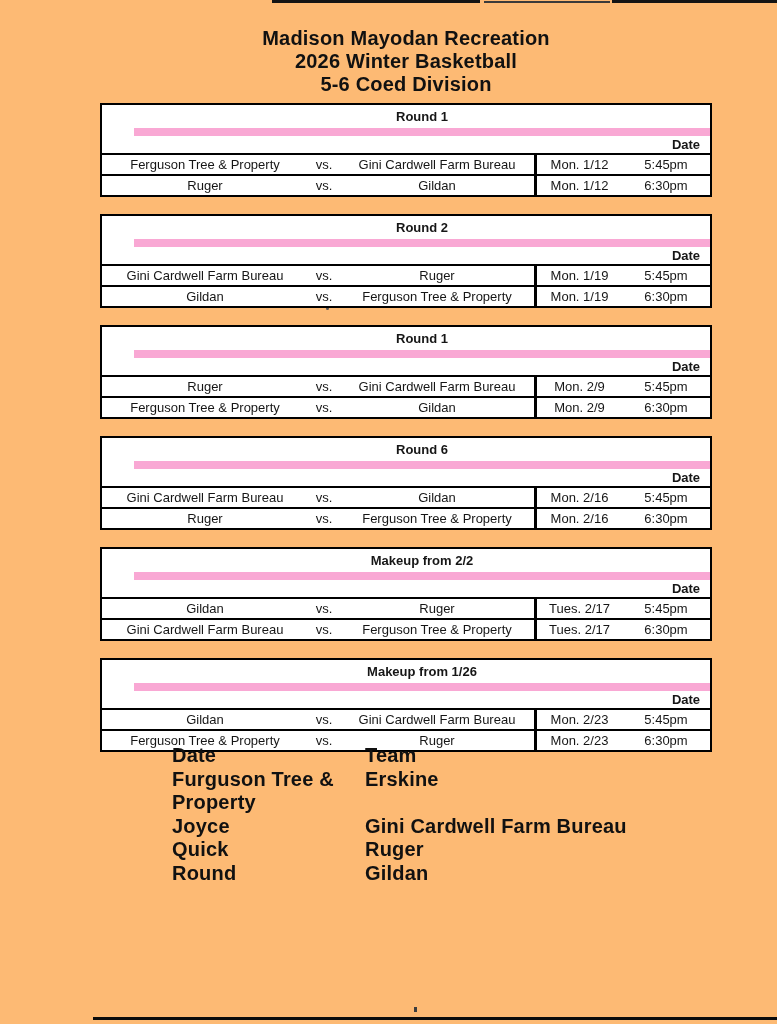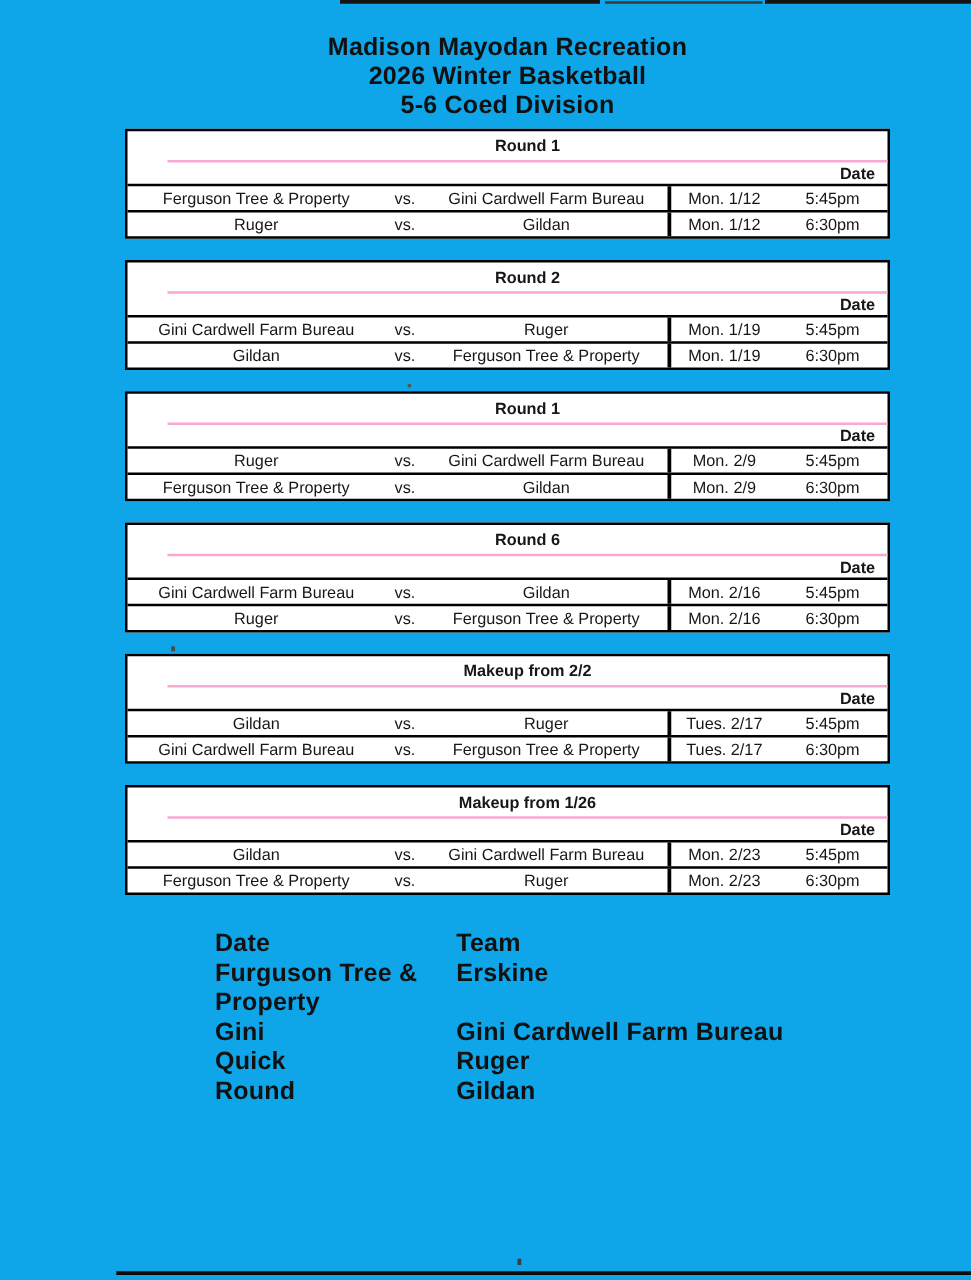--- a/index.html
+++ b/index.html
@@ -1,20 +1,20 @@
 <!DOCTYPE html>
 <html><head>
 <meta charset="utf-8">
 <style>
   html, body { margin: 0; padding: 0; background: #ffffff; }
   .page {
     position: relative;
     width: 777px;
     height: 1024px;
-    background: #0ea5e9;
+    background: #fdba74;
     font-family: "Liberation Sans", sans-serif;
     color: #161616;
     overflow: hidden;
   }
   
   .titles {
     position: absolute;
     top: 27px;
     left: 100px;
     width: 612px;
@@ -36,21 +36,21 @@
     border: 2px solid #000;
     margin-bottom: 17px;
     background: #fff;
   }
   .t-title {
     height: 23px;
     line-height: 24px;
     text-align: center;
     font-weight: bold;
     font-size: 13px;
-    border-bottom: 2px solid #f9a8d4;
+    border-bottom: 8px solid #f9a8d4;
     margin-left: 32px;
   }
   .t-head, .t-row {
     display: grid;
     grid-template-columns: 206px 32px 194px 88px 88px;
   }
   .t-head {
     height: 17px;
     line-height: 17px;
     border-bottom: 2px solid #000;
@@ -252,21 +252,21 @@
 
   </div>
 
   <div class="roster">
     <div>Date</div>
     <div>Team</div>
 
     <div>Furguson Tree &amp; Property</div>
     <div>Erskine</div>
 
-    <div>Gini</div>
+    <div>Joyce</div>
     <div>Gini Cardwell Farm Bureau</div>
 
     <div>Quick</div>
     <div>Ruger</div>
 
     <div>Round</div>
     <div>Gildan</div>
   </div>
 
 </div>

